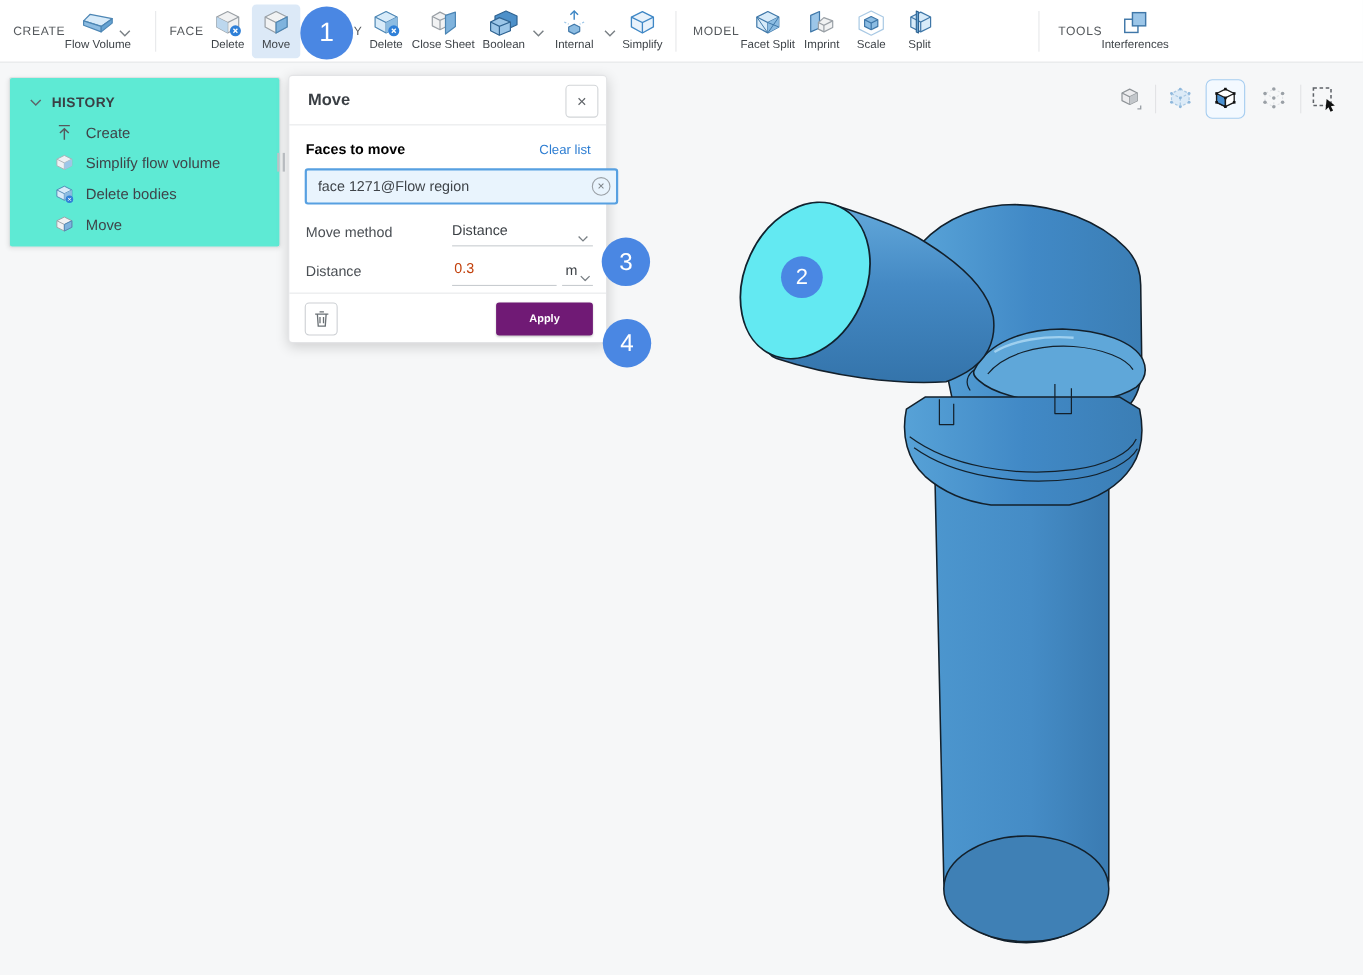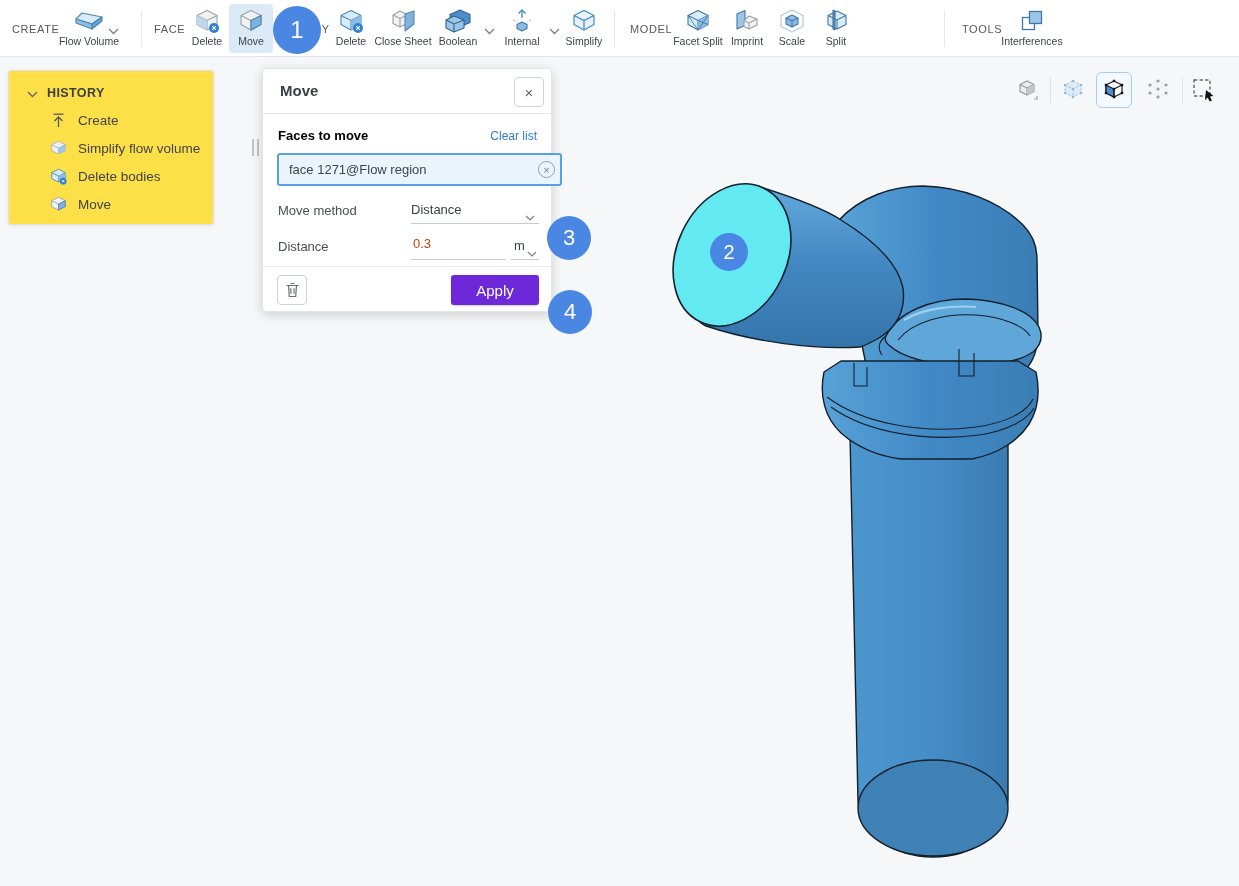--- a/index.html
+++ b/index.html
@@ -19,21 +19,21 @@
   .tb-chev { position:absolute; top:21px; }
 
   
   .viewport-svg { position:absolute; left:0; top:57px; z-index:1; }
   .view-toolbar-btn { position:absolute; top:72px; width:36px; height:36px; z-index:3;
     display:flex; align-items:center; justify-content:center; border-radius:6px; cursor:pointer; }
   .view-toolbar-btn.active { background:#f3f9ff; border:1px solid #a6cdf0; }
   .vt-div { position:absolute; top:77px; width:1px; height:26px; background:#e2e3e5; z-index:2; }
 
   
-  .history { position:absolute; left:8px; top:70px; width:206px; height:155px; background:#fde047;
+  .history { position:absolute; left:8px; top:70px; width:247px; height:155px; background:#5eead4;
     border:1px solid #e0e1e3; border-radius:3px; box-shadow:0 1px 4px rgba(0,0,0,.08); z-index:5; }
   .h-head { display:flex; align-items:center; gap:9px; padding:13px 0 4px 18px; }
   .h-title { font-size:12.5px; font-weight:bold; color:#3a3f44; letter-spacing:.4px; }
   .h-item { display:flex; align-items:center; gap:11px; padding-left:40px; height:28px;
     font-size:13.5px; color:#3f4449; cursor:pointer; }
   .h-ic { width:18px; display:flex; justify-content:center; }
   .resize-handle { position:absolute; left:252px; top:139px; width:7px; height:17px; z-index:5;
     border-left:2px solid #bfc3c7; border-right:2px solid #bfc3c7; cursor:col-resize; }
 
   
@@ -53,22 +53,22 @@
     border-radius:50%; display:flex; align-items:center; justify-content:center; font-size:11px;
     color:#7a8085; cursor:pointer; background:transparent; }
   .dlg-row-label { position:absolute; left:15px; font-size:13px; color:#4a4f54; }
   .dlg-row-value { position:absolute; left:148px; font-size:13px; color:#3a3f44; }
   .dlg-underline { position:absolute; height:1px; background:#c8ccd0; }
   .dlg-chev { position:absolute; }
   .dist-input { position:absolute; left:148px; top:166px; width:80px; border:none; outline:none;
     font-family:"Liberation Sans",sans-serif; font-size:13px; color:#c2410c; background:transparent; }
   .dlg-trash { position:absolute; left:14px; top:206px; width:30px; height:30px; border:1px solid #cdd0d4;
     border-radius:4px; background:#fff; display:flex; align-items:center; justify-content:center; cursor:pointer; }
-  .dlg-apply { position:absolute; right:12px; top:206px; width:88px; height:30px; background:#6d28d9;
-    color:#fff; font-size:15px; font-weight:400; border:none; border-radius:3px; cursor:pointer;
+  .dlg-apply { position:absolute; right:12px; top:206px; width:88px; height:30px; background:#701a75;
+    color:#fff; font-size:10px; font-weight:700; border:none; border-radius:3px; cursor:pointer;
     font-family:"Liberation Sans",sans-serif; box-shadow:0 1px 2px rgba(0,0,0,.2); }
 
   
   .badge { position:absolute; border-radius:50%; background:#4a87e3; color:#fff; z-index:9;
     display:flex; align-items:center; justify-content:center; }
   .badge-1 { left:273px; top:6px;   width:48px; height:48px; font-size:24px; }
   .badge-2 { left:710px; top:233px; width:38px; height:38px; font-size:20px; }
   .badge-3 { left:547px; top:216px; width:44px; height:44px; font-size:22px; }
   .badge-4 { left:548px; top:290px; width:44px; height:44px; font-size:22px; }
 </style>

